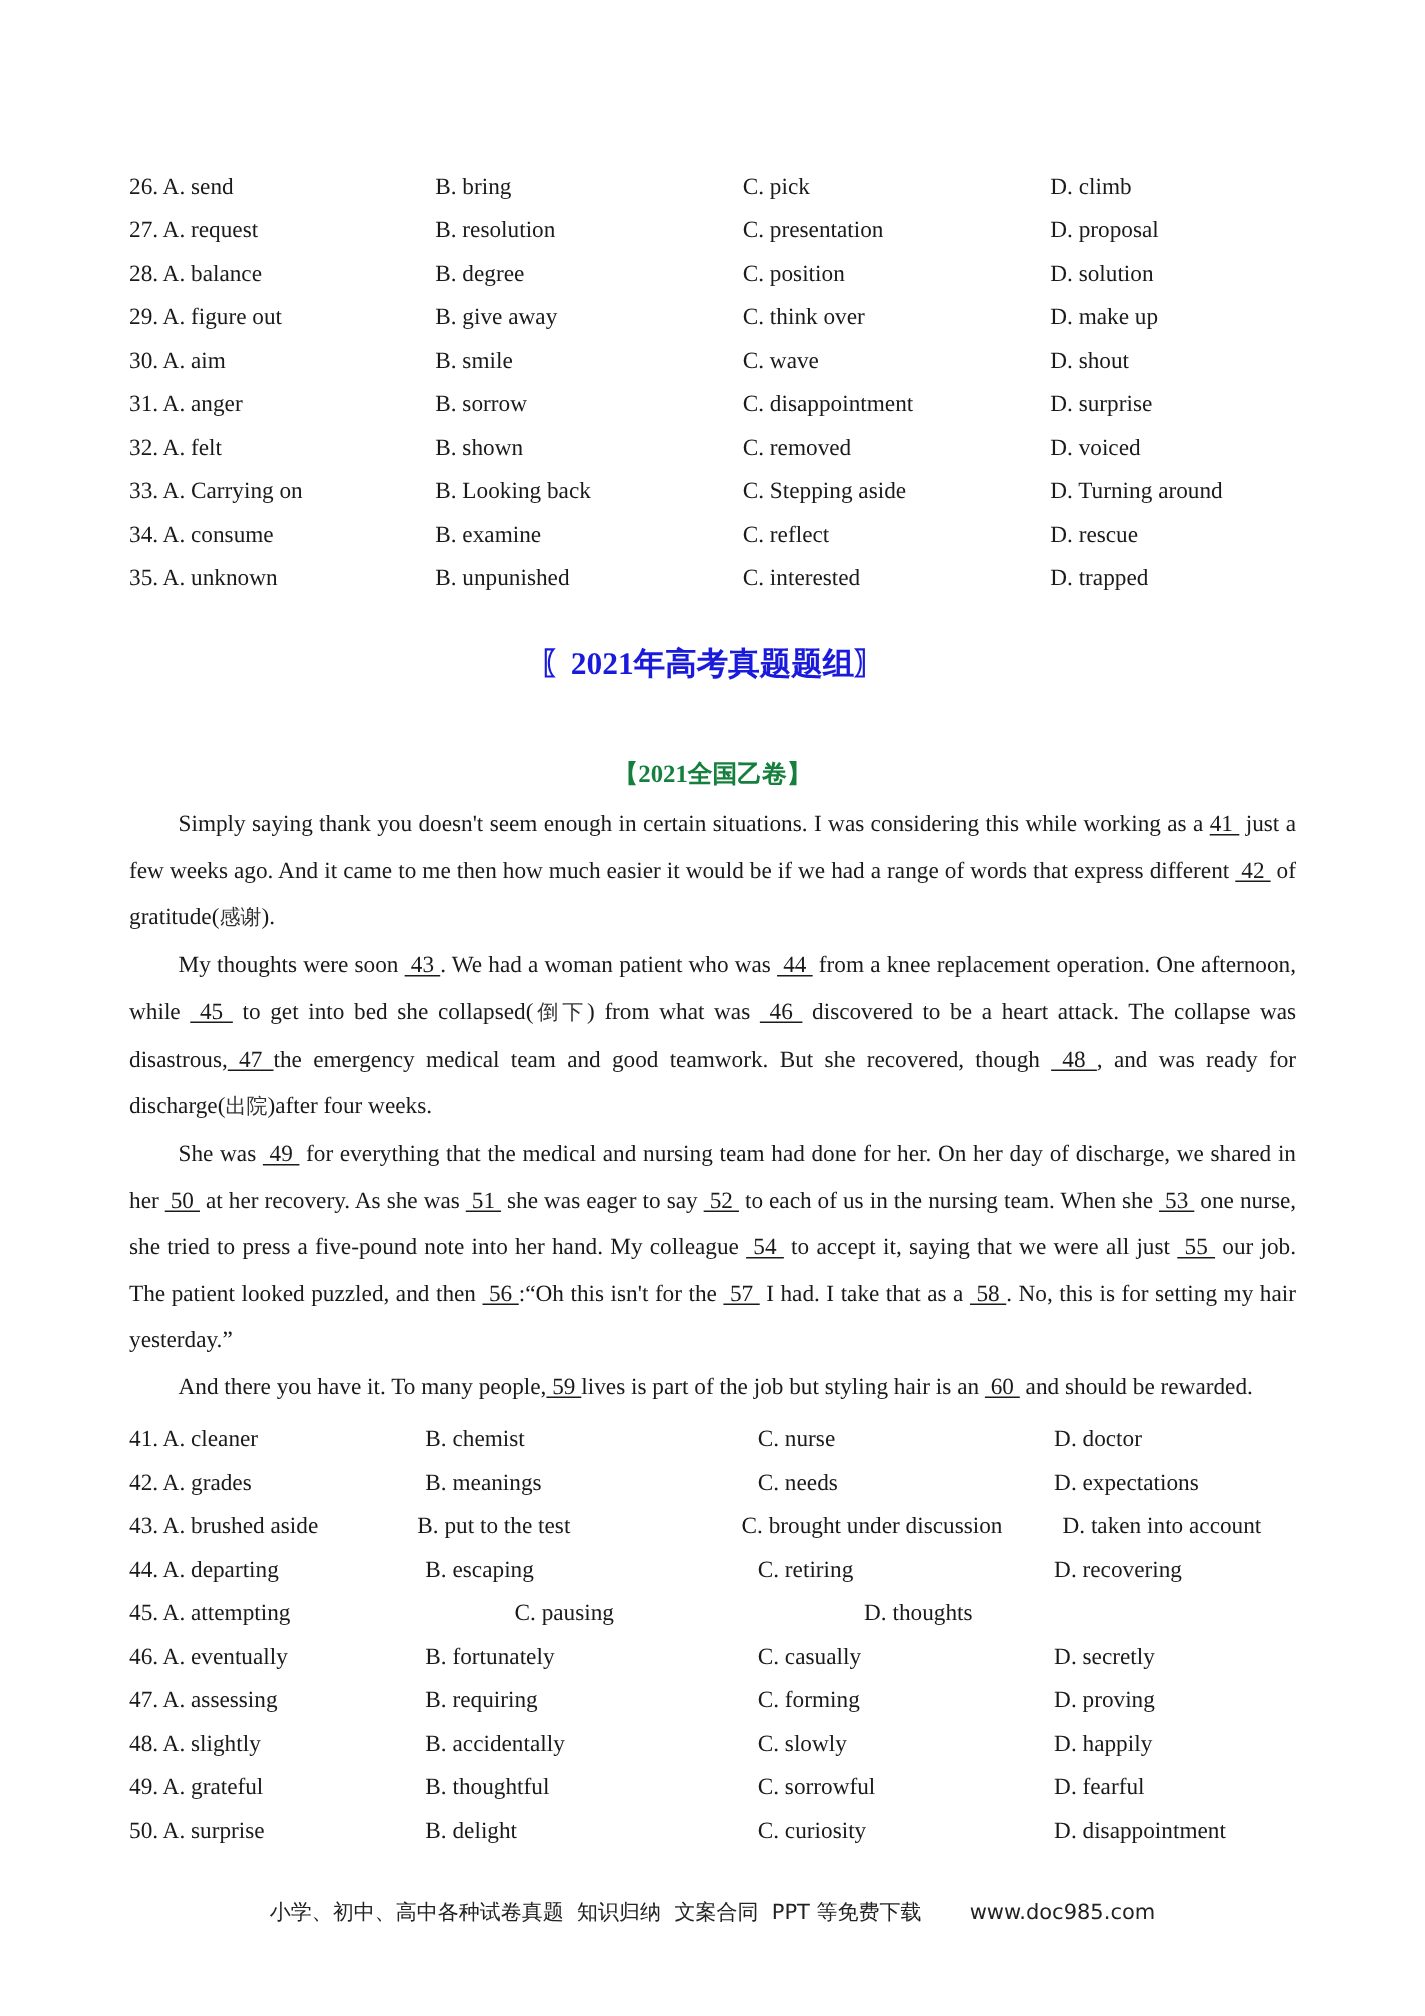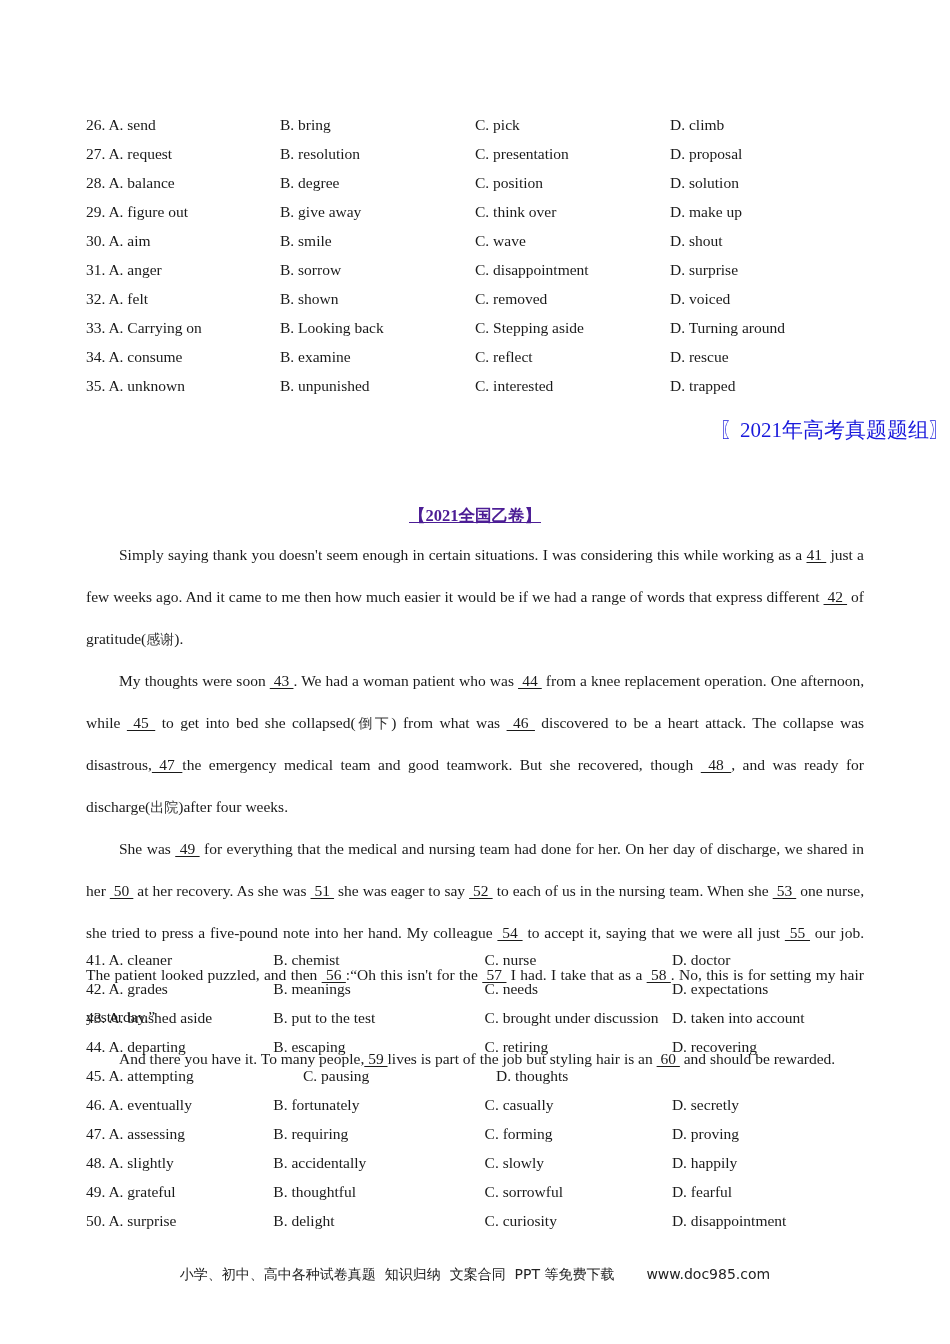--- a/index.html
+++ b/index.html
@@ -19,42 +19,43 @@
       position: absolute;
       left: 86px;
       width: 780px;
     }
     .opt-row {
       display: flex;
       height: 29px;
       line-height: 29px;
       font-size: 15.5px;
       white-space: nowrap;
+      gap: 40px;
     }
     .opt-row .col { overflow: visible; }
     .t1 .col.a { width: 194px; }
     .t1 .col.b { width: 195px; }
     .t1 .col.c { width: 195px; }
     .t1 .col.d { width: 196px; }
     .t2 .col.a { width: 193px; }
     .t2 .col.b { width: 193px; }
     .t2 .col.c { width: 193px; margin-left: 24px; }
     .t2 .col.d { width: 200px; }
 
     #table1 { top: 110px; }
     #table2 { top: 945px; }
 
     .group-title {
       position: absolute;
-      top: 416px;
+      top: 428px;
       left: 0;
       width: 950px;
-      text-align: right;
+      text-align: center;
       color: #1a1adc;
-      font-weight: normal;
+      font-weight: bold;
       font-size: 21px;
       font-family: "Liberation Serif", "DejaVu Serif", serif;
     }
     .section-title {
       position: absolute;
       top: 505px;
       left: 0;
       width: 950px;
       text-align: center;
       color: #1a1adc;
@@ -62,21 +63,21 @@
       font-size: 16.5px;
       font-family: "Liberation Serif", "DejaVu Serif", serif;
     }
 
     .passage {
       position: absolute;
       left: 86px;
       top: 534px;
       width: 778px;
       font-size: 15.5px;
-      line-height: 42px;
+      line-height: 31px;
       text-align: justify;
     }
     .passage p {
       margin: 0;
       text-indent: 33px;
     }
     .blank {
       text-decoration: underline;
       text-underline-offset: 2px;
       white-space: pre;
@@ -160,21 +161,21 @@
     </div>
     <div class="opt-row">
       <div class="col a">35. A. unknown</div>
       <div class="col b">B. unpunished</div>
       <div class="col c">C. interested</div>
       <div class="col d">D. trapped</div>
     </div>
   </div>
 
 <div class="group-title" style="color: rgb(26, 26, 220);">〖2021年高考真题题组〗</div>
-<div class="section-title" style="color: #4c1d95; text-decoration: underline;">【2021全国乙卷】</div>
+<div class="section-title" style="color: #15803d;">【2021全国乙卷】</div>
 
 <div class="passage">
   <p><span>Simply saying thank you doesn't seem enough in certain situations. I was considering this while working as a </span><span class="blank">41 </span><span> just a few weeks ago. And it came to me then how much easier it would be if we had a range of words that express different </span><span class="blank"> 42 </span><span> of gratitude(</span><span class="cn">感谢</span><span>).</span></p>
   <p><span>My thoughts were soon </span><span class="blank"> 43 </span><span>. We had a woman patient who was </span><span class="blank"> 44 </span><span> from a knee replacement operation. One afternoon, while </span><span class="blank"> 45 </span><span> to get into bed she collapsed(</span><span class="cn">倒下</span><span>) from what was </span><span class="blank"> 46 </span><span> discovered to be a heart attack. The collapse was disastrous,</span><span class="blank"> 47 </span><span>the emergency medical team and good teamwork. But she recovered, though </span><span class="blank"> 48 </span><span>, and was ready for discharge(</span><span class="cn">出院</span><span>)after four weeks.</span></p>
   <p><span>She was </span><span class="blank"> 49 </span><span> for everything that the medical and nursing team had done for her. On her day of discharge, we shared in her </span><span class="blank"> 50 </span><span> at her recovery. As she was </span><span class="blank"> 51 </span><span> she was eager to say </span><span class="blank"> 52 </span><span> to each of us in the nursing team. When she </span><span class="blank"> 53 </span><span> one nurse, she tried to press a five-pound note into her hand. My colleague </span><span class="blank"> 54 </span><span> to accept it, saying that we were all just </span><span class="blank"> 55 </span><span> our job. The patient looked puzzled, and then </span><span class="blank"> 56 </span><span>:“Oh this isn't for the </span><span class="blank"> 57 </span><span> I had. I take that as a </span><span class="blank"> 58 </span><span>. No, this is for setting my hair yesterday.”</span></p>
   <p><span>And there you have it. To many people,</span><span class="blank"> 59 </span><span>lives is part of the job but styling hair is an </span><span class="blank"> 60 </span><span> and should be rewarded.</span></p>
 </div>
 
 <div class="opt-table t2" id="table2">
     <div class="opt-row">

